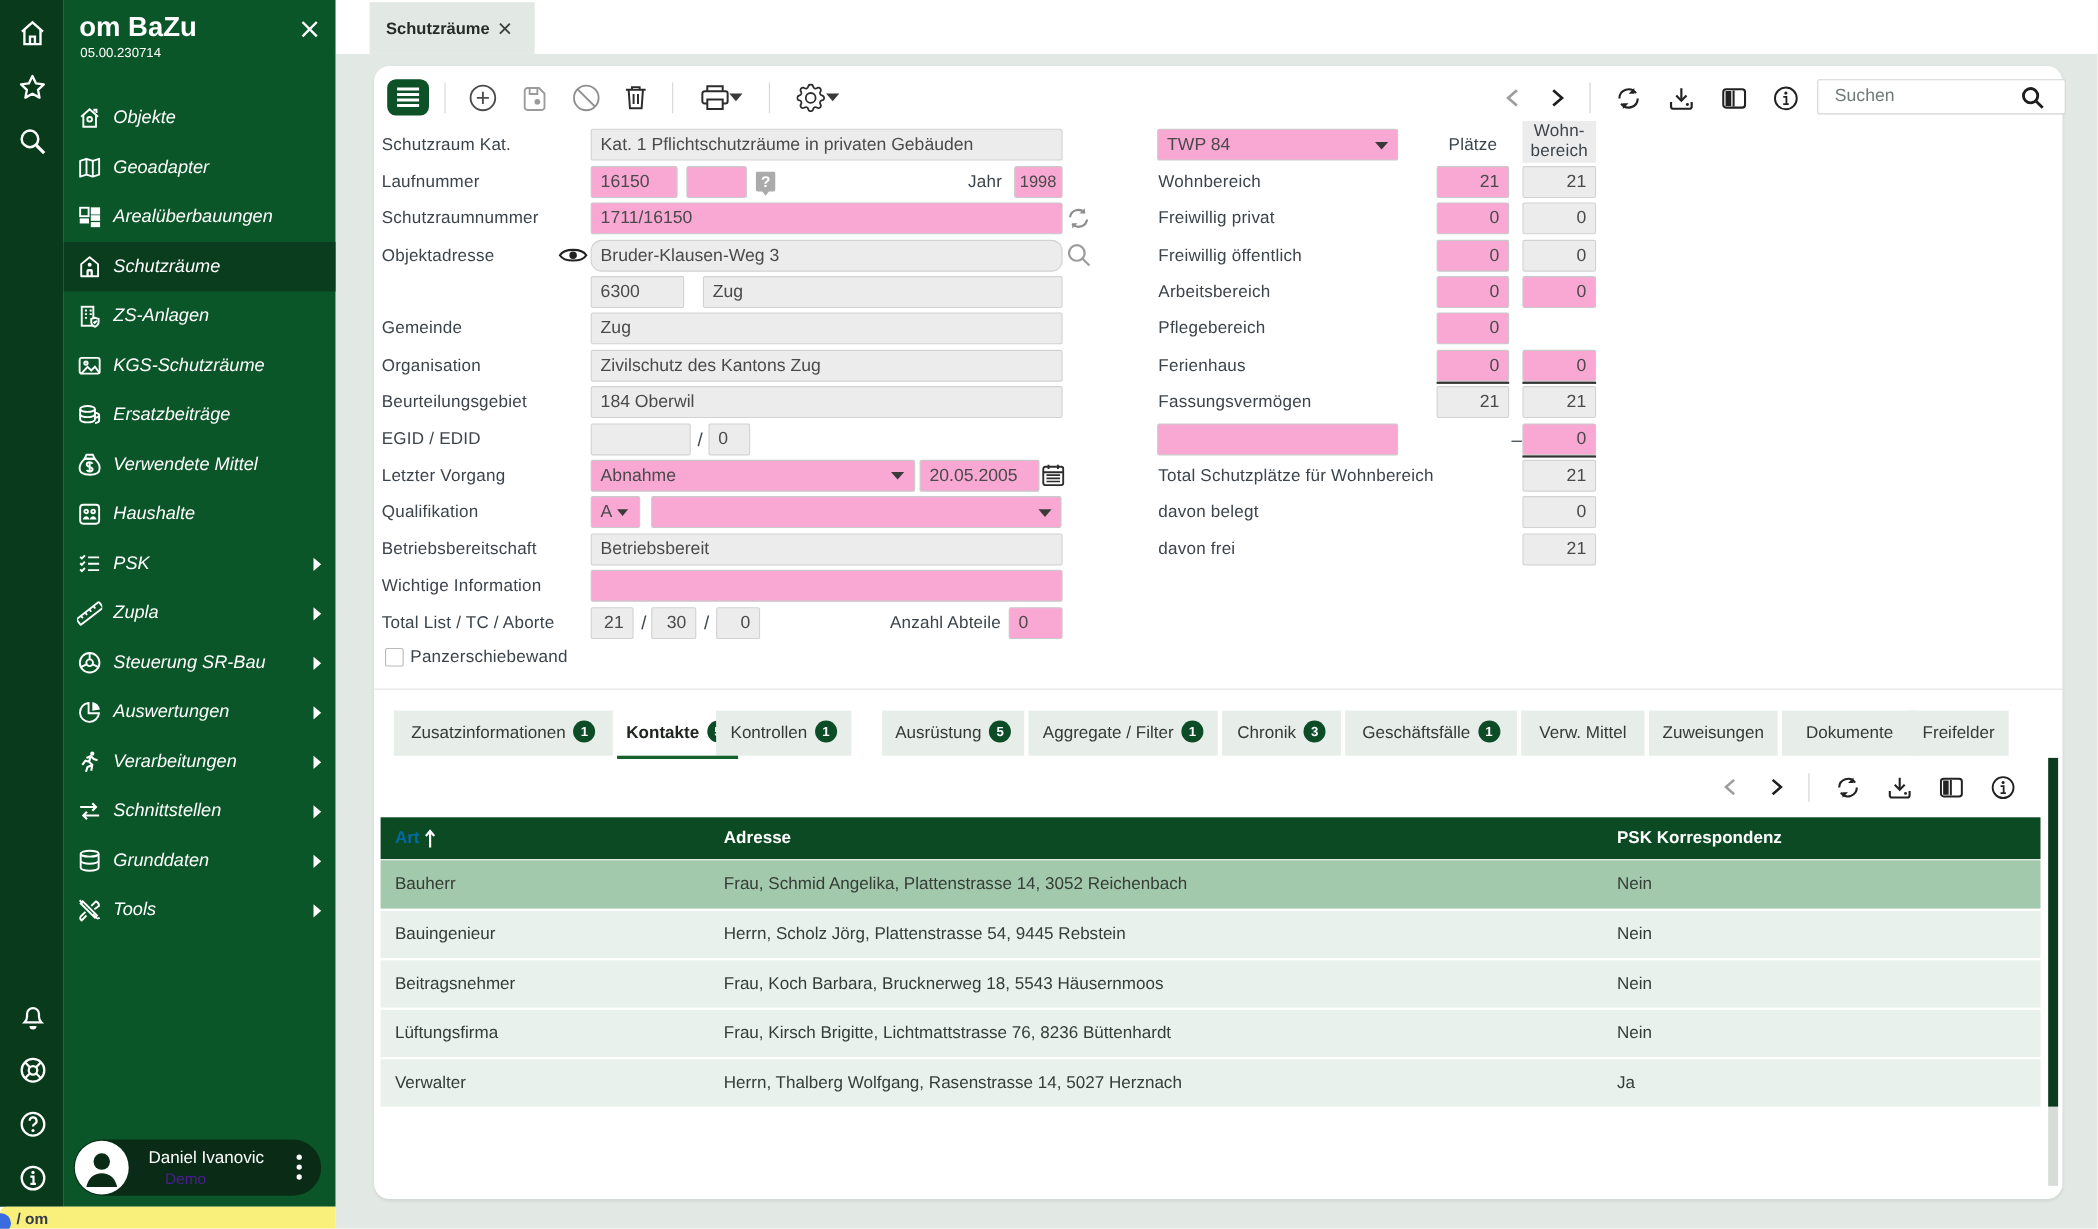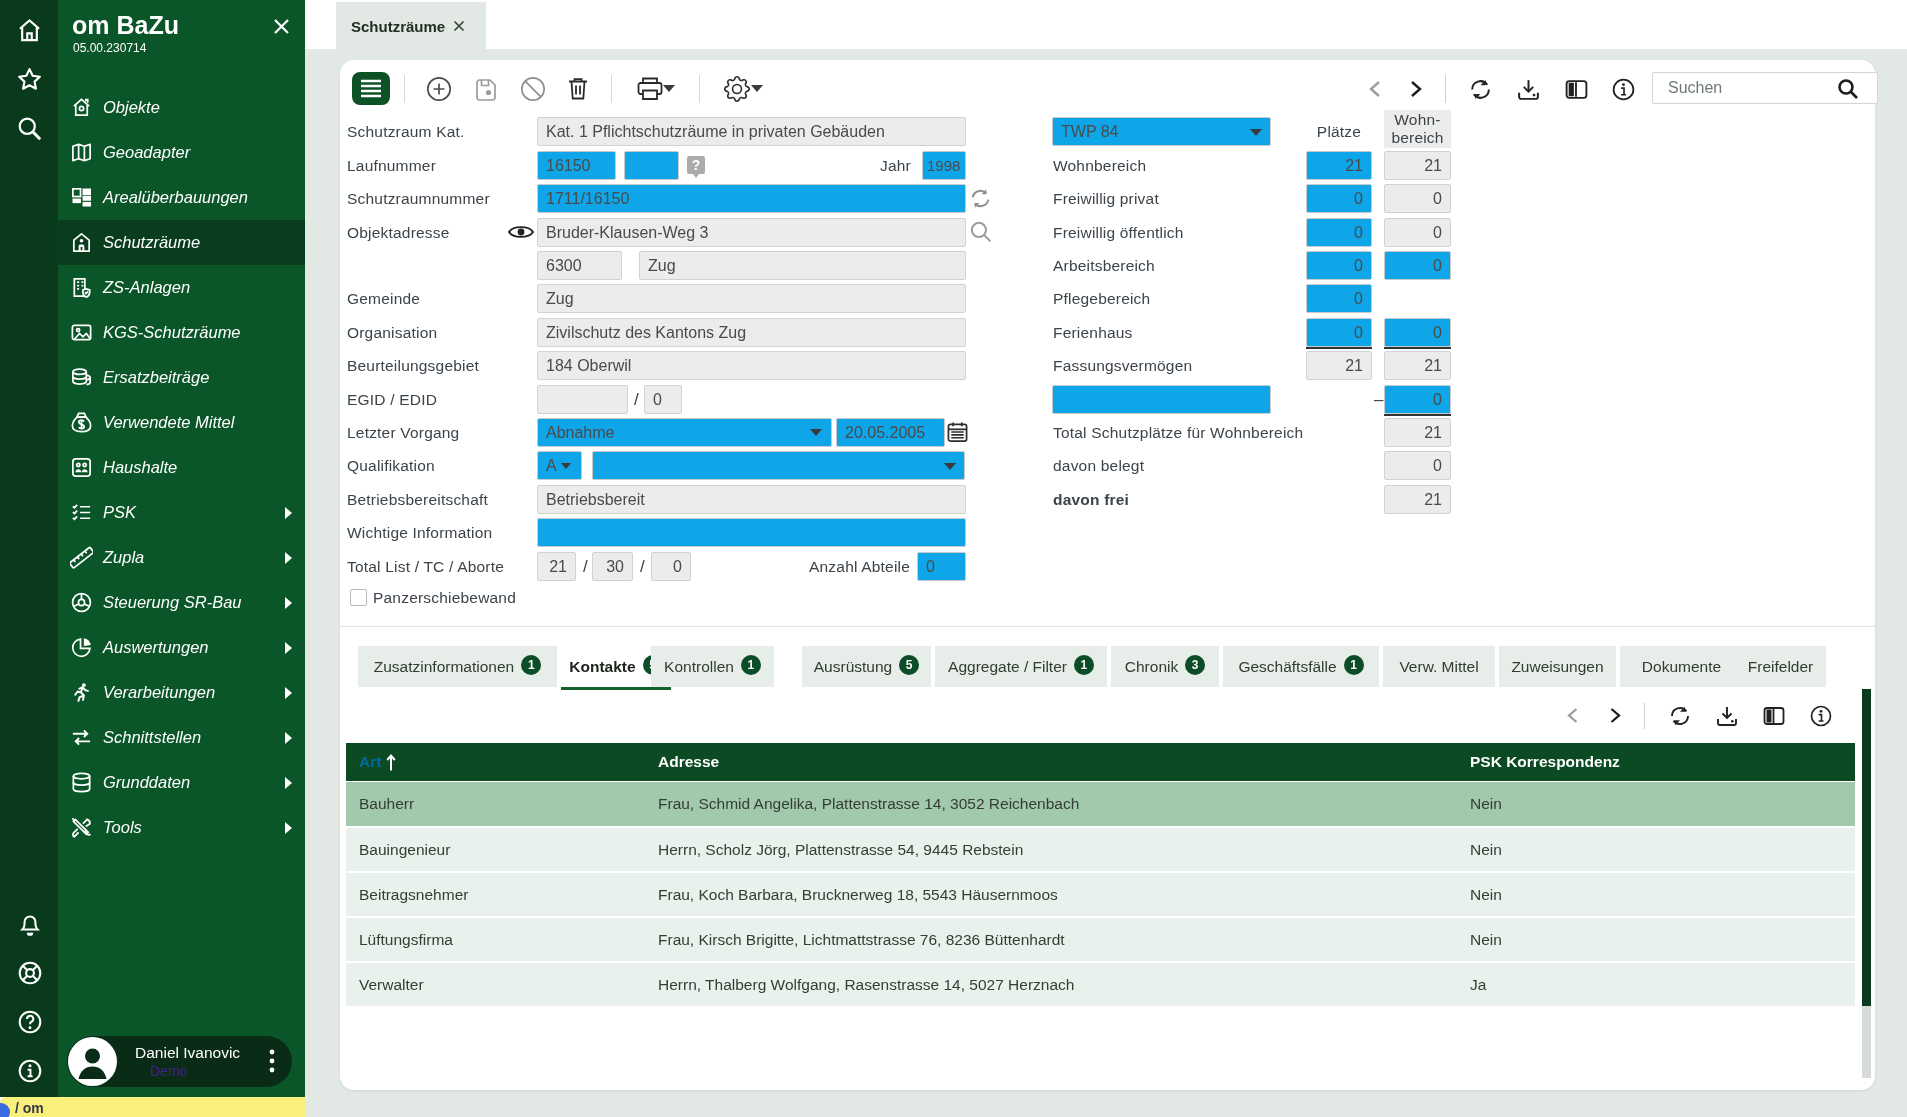--- a/index.html
+++ b/index.html
@@ -1,20 +1,20 @@
 <!DOCTYPE html>
 <html><head><meta charset="utf-8">
 <style>
 *{margin:0;padding:0;box-sizing:border-box;}
 html,body{width:1907px;height:1117px;overflow:hidden;font-family:"Liberation Sans",sans-serif;}
 body{background:#fff;position:relative;}
 .abs{position:absolute;}
 .lbl{position:absolute;color:#3c444b;font-size:15.5px;letter-spacing:.2px;}
 .fld{position:absolute;border:1px solid #c9c9c9;border-radius:2px;font-size:16px;color:#4a4a4a;
- padding:0 8px;display:flex;align-items:center;background:#0ea5e9;}
+ padding:0 8px;display:flex;align-items:center;background:#f9a8d4;}
 .ro{background:#ececec;border-color:#d2d2d2;}
 .num{justify-content:flex-end;}
 .caret{width:0;height:0;border-left:6px solid transparent;border-right:6px solid transparent;border-top:7px solid #3a3a3a;position:absolute;}
 .tab2{position:absolute;top:646px;height:41px;background:#e7ede8;color:#333b35;font-size:15.5px;
  display:flex;align-items:center;justify-content:center;gap:7px;}
 .badge{background:#0c4d27;color:#fff;border-radius:50%;width:20px;height:20px;font-size:12px;font-weight:bold;
  display:inline-flex;align-items:center;justify-content:center;position:relative;top:-2px;}
 .mitem{position:absolute;left:58px;width:247px;height:45px;display:flex;align-items:center;color:#fff;font-size:16.5px;font-style:italic;}
 .mico{width:23px;height:23px;margin-left:12px;margin-right:10px;flex:none;}
 .marr{position:absolute;right:13px;width:0;height:0;border-top:6px solid transparent;border-bottom:6px solid transparent;border-left:7px solid #fff;}
@@ -130,21 +130,21 @@
       <path d="M4.5 11A7.5 7.5 0 0 1 17.5 7.2"></path>
     </g>
     <path d="M17.5 3.2v4.6h-4.6z" fill="#8e8e8e"></path>
     <path d="M6.5 20.8v-4.6h4.6z" fill="#8e8e8e"></path>
   </svg>
 <div class="lbl" style="left:347px;top:218px;height:29px;line-height:29px;">Objektadresse</div>
 <svg class="abs" style="left:507px;top:220px" width="28" height="24" viewBox="0 0 28 24">
     <path d="M2 12 C6 5.5 22 5.5 26 12 C22 18.5 6 18.5 2 12 Z" fill="none" stroke="#222" stroke-width="1.9"></path>
     <circle cx="14" cy="12" r="3.4" fill="#222"></circle>
   </svg>
-<div class="fld ro" style="left:537px;top:218px;width:429px;height:29px;font-size:16px;">Bruder-Klausen-Weg 3</div>
+<div class="fld ro" style="left:537px;top:218px;width:429px;height:29px;font-size:16px;border-radius:10px;">Bruder-Klausen-Weg 3</div>
 <svg class="abs" style="left:968px;top:219px" width="25" height="25" viewBox="0 0 24 24">
     <circle cx="10.5" cy="10.5" r="6.8" fill="none" stroke="#9b9b9b" stroke-width="1.9"></circle>
     <path d="M15.5 15.5l6 6" stroke="#9b9b9b" stroke-width="1.9"></path>
   </svg>
 <div class="fld ro" style="left:537px;top:251px;width:85px;height:29px;font-size:16px;">6300</div>
 <div class="fld ro" style="left:639px;top:251px;width:327px;height:29px;font-size:16px;">Zug</div>
 <div class="lbl" style="left:347px;top:284px;height:29px;line-height:29px;">Gemeinde</div>
 <div class="fld ro" style="left:537px;top:284px;width:429px;height:29px;font-size:16px;">Zug</div>
 <div class="lbl" style="left:347px;top:318px;height:29px;line-height:29px;">Organisation</div>
 <div class="fld ro" style="left:537px;top:318px;width:429px;height:29px;font-size:16px;">Zivilschutz des Kantons Zug</div>
@@ -211,21 +211,21 @@
 <div class="abs" style="left:1306px;top:347px;width:66px;height:2px;background:#333;"></div>
 <div class="abs" style="left:1384px;top:347px;width:67px;height:2px;background:#333;"></div>
 <div class="fld" style="left:1052px;top:385px;width:219px;height:29px;font-size:16px;"></div>
 <div class="lbl" style="left:1374px;top:385px;height:29px;line-height:29px;font-size:17px;">–</div>
 <div class="fld num" style="left:1384px;top:385px;width:67px;height:29px;font-size:16px;">0</div>
 <div class="abs" style="left:1384px;top:414px;width:67px;height:2px;background:#333;"></div>
 <div class="lbl" style="left:1053px;top:418px;height:29px;line-height:29px;">Total Schutzplätze für Wohnbereich</div>
 <div class="fld ro num" style="left:1384px;top:418px;width:67px;height:29px;font-size:16px;">21</div>
 <div class="lbl" style="left:1053px;top:451px;height:29px;line-height:29px;">davon belegt</div>
 <div class="fld ro num" style="left:1384px;top:451px;width:67px;height:29px;font-size:16px;">0</div>
-<div class="lbl" style="left:1053px;top:485px;height:29px;line-height:29px;font-weight:bold;">davon frei</div>
+<div class="lbl" style="left:1053px;top:485px;height:29px;line-height:29px;">davon frei</div>
 <div class="fld ro num" style="left:1384px;top:485px;width:67px;height:29px;font-size:16px;">21</div>
 <div class="abs" style="left:340px;top:626px;width:1535px;height:1px;background:#e3e3e3;"></div>
 <div class="tab2" style="left:358px;width:199px;">Zusatzinformationen<span class="badge">1</span></div>
 <div class="tab2" style="left:561px;width:110px;background:#fff;font-weight:bold;color:#20261f;">Kontakte<span class="badge">5</span></div>
 <div class="tab2" style="left:651px;width:123px;">Kontrollen<span class="badge">1</span></div>
 <div class="tab2" style="left:802px;width:129px;">Ausrüstung<span class="badge">5</span></div>
 <div class="tab2" style="left:935px;width:172px;">Aggregate / Filter<span class="badge">1</span></div>
 <div class="tab2" style="left:1111px;width:108px;">Chronik<span class="badge">3</span></div>
 <div class="tab2" style="left:1223px;width:156px;">Geschäftsfälle<span class="badge">1</span></div>
 <div class="tab2" style="left:1383px;width:112px;">Verw. Mittel</div>

